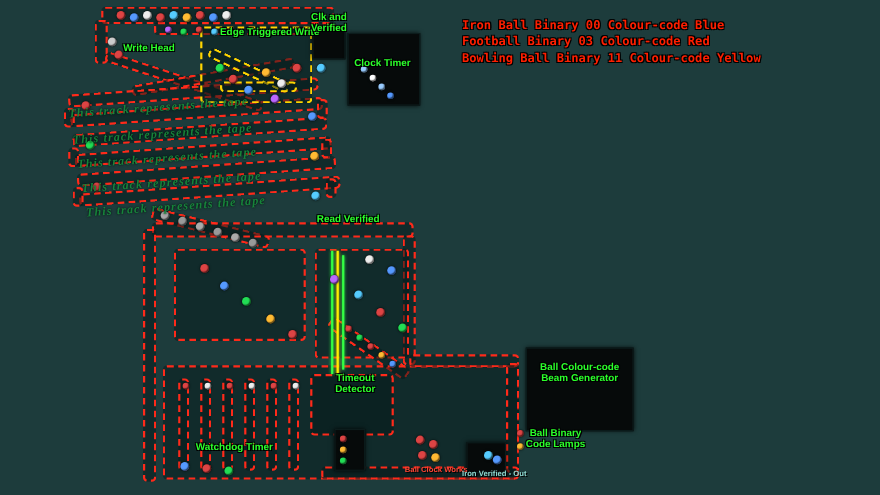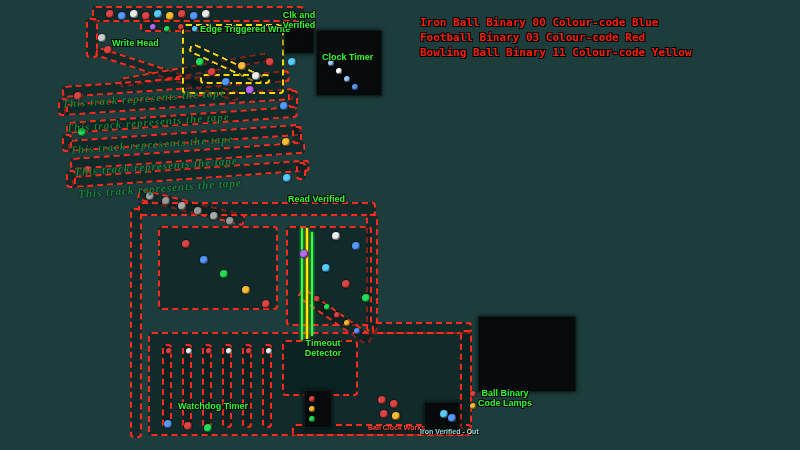--- a/index.html
+++ b/index.html
@@ -172,20 +172,21 @@
   <i class="dot sm" style="left:309px;top:406px;background:#fb3;"></i>
   <i class="dot sm" style="left:309px;top:416px;background:#2d5;"></i>
 
   <div class="glabel" style="left:112px;top:38px;">Write Head</div>
   <div class="glabel" style="left:200px;top:24px;">Edge Triggered  Write</div>
   <div class="glabel wrap" style="left:279px;top:10px;width:40px;">Clk and Verified</div>
   <div class="glabel" style="left:322px;top:52px;">Clock Timer</div>
   <div class="glabel" style="left:244px;top:194px;margin-left:44px;">Read Verified</div>
   <div class="glabel wrap" style="left:298px;top:338px;width:50px;">Timeout Detector</div>
   <div class="glabel" style="left:178px;top:401px;">Watchdog Timer</div>
+  <div class="glabel wrap" style="left:486px;top:328px;width:82px;">Ball Colour-code Beam Generator</div>
   <div class="glabel wrap" style="left:478px;top:388px;width:54px;text-align:center;">Ball Binary Code Lamps</div>
 
   <span class="tapenote" style="left:62px;top:92px;">This track represents the tape</span>
   <span class="tapenote" style="left:66px;top:116px;">This track represents the tape</span>
   <span class="tapenote" style="left:70px;top:138px;">This track represents the tape</span>
   <span class="tapenote" style="left:74px;top:160px;">This track represents the tape</span>
   <span class="tapenote" style="left:78px;top:182px;">This track represents the tape</span>
 
   <div class="tinylabel" style="left:368px;top:424px;color:#f43;">Ball Clock Works</div>
   <div class="tinylabel" style="left:420px;top:428px;color:#8fd8d0;">Iron Verified - Out</div>

